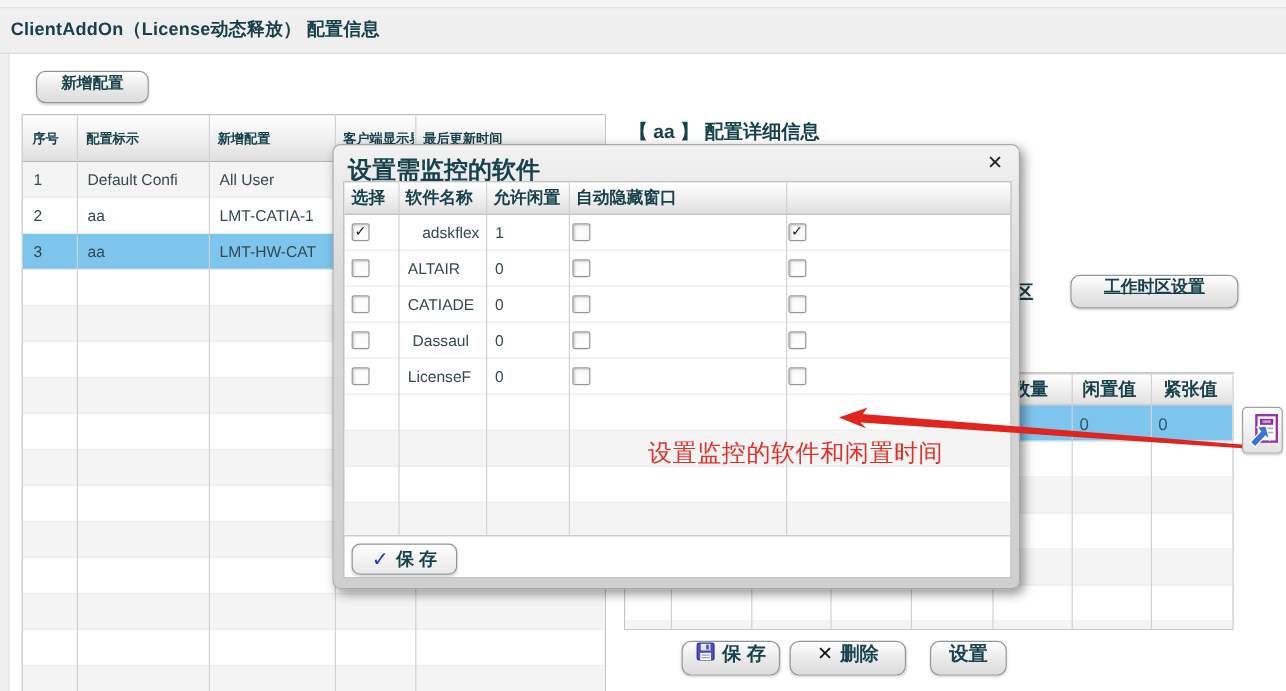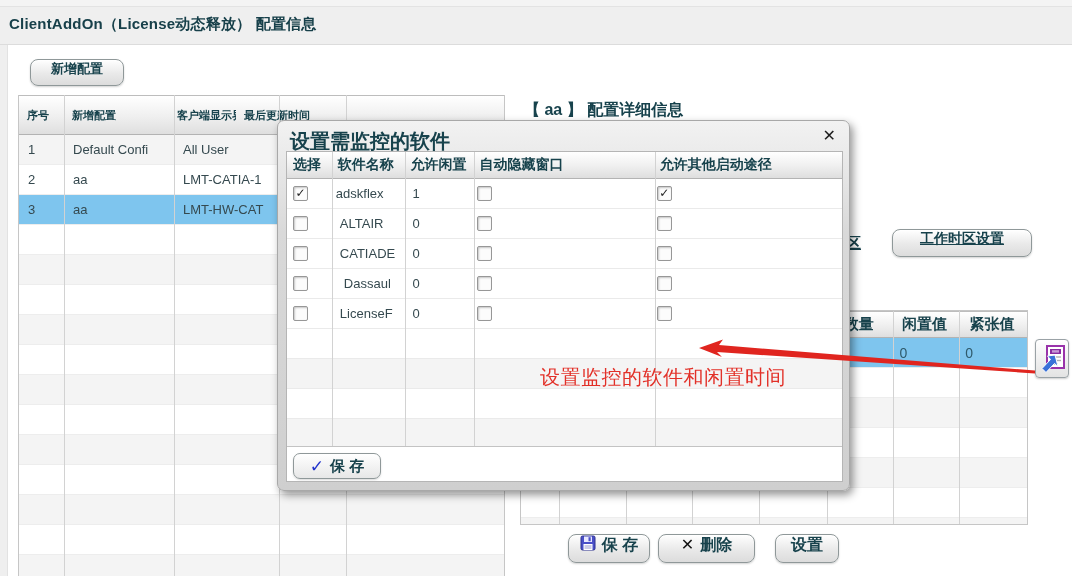--- a/index.html
+++ b/index.html
@@ -103,20 +103,21 @@
   <div class="ghost-title">【 aa 】 配置详细信息</div>
 
   <div class="zone-link">区</div>
   <div class="btn tz-btn">
     <span>工作时区设置</span>
   </div>
 
   <div class="tbl main-tbl">
     <div class="thead">
       <div class="hc" style="width:45px">序号</div>
+      <div class="hc" style="width:110px">配置标示</div>
       <div class="hc" style="width:105px">新增配置</div>
       <div class="hc" style="width:67px">客户端显示界i</div>
       <div class="hc" style="width:160px">最后更新时间</div>
     </div>
     <div class="rows">
       <div class="row alt">
         <div class="c" style="width:45px">1</div>
         <div class="c" style="width:110px">Default Confi</div>
         <div class="c" style="width:105px">All User</div>
       </div>
@@ -220,28 +221,27 @@
 
   <div class="modal">
     <div class="modal-title">设置需监控的软件</div>
     <div class="modal-close">✕</div>
     <div class="modal-content">
       <div class="dlg-head">
         <div class="hc" style="width:45px">选择</div>
         <div class="hc" style="width:73px">软件名称</div>
         <div class="hc" style="width:69px">允许闲置</div>
         <div class="hc" style="width:181px">自动隐藏窗口</div>
-        <div class="hc" style="width:189px">允许其他启动途径</div>
       </div>
       <div class="dlg-rows">
         <div class="row">
           <div class="c" style="width:45px">
               <span class="cb" style="margin-left:6px">✓</span>
             </div>
-          <div class="c" style="width:73px;padding-left:4px">adskflex</div>
+          <div class="c" style="width:73px;padding-left:20px">adskflex</div>
           <div class="c" style="width:69px;padding-left:8px">1</div>
           <div class="c" style="width:181px">
               <span class="cb" style="margin-left:4px"></span>
             </div>
           <div class="c" style="width:189px">
               <span class="cb" style="margin-left:3px">✓</span>
             </div>
         </div>
         <div class="row">
           <div class="c" style="width:45px">

